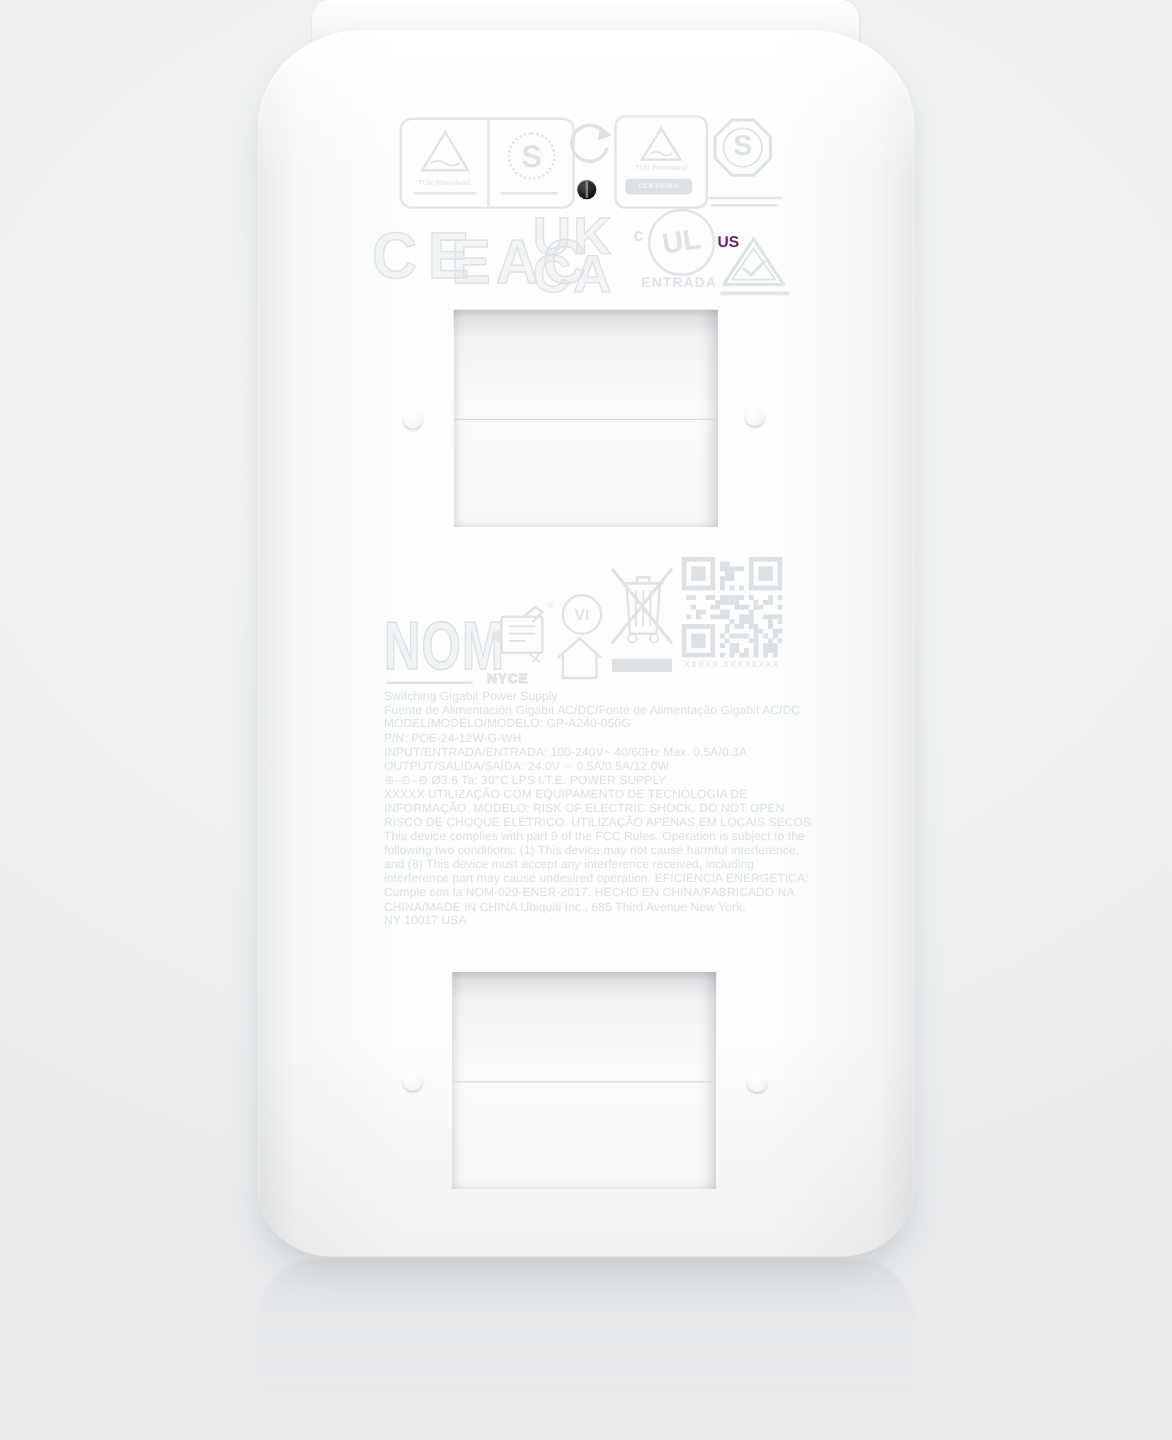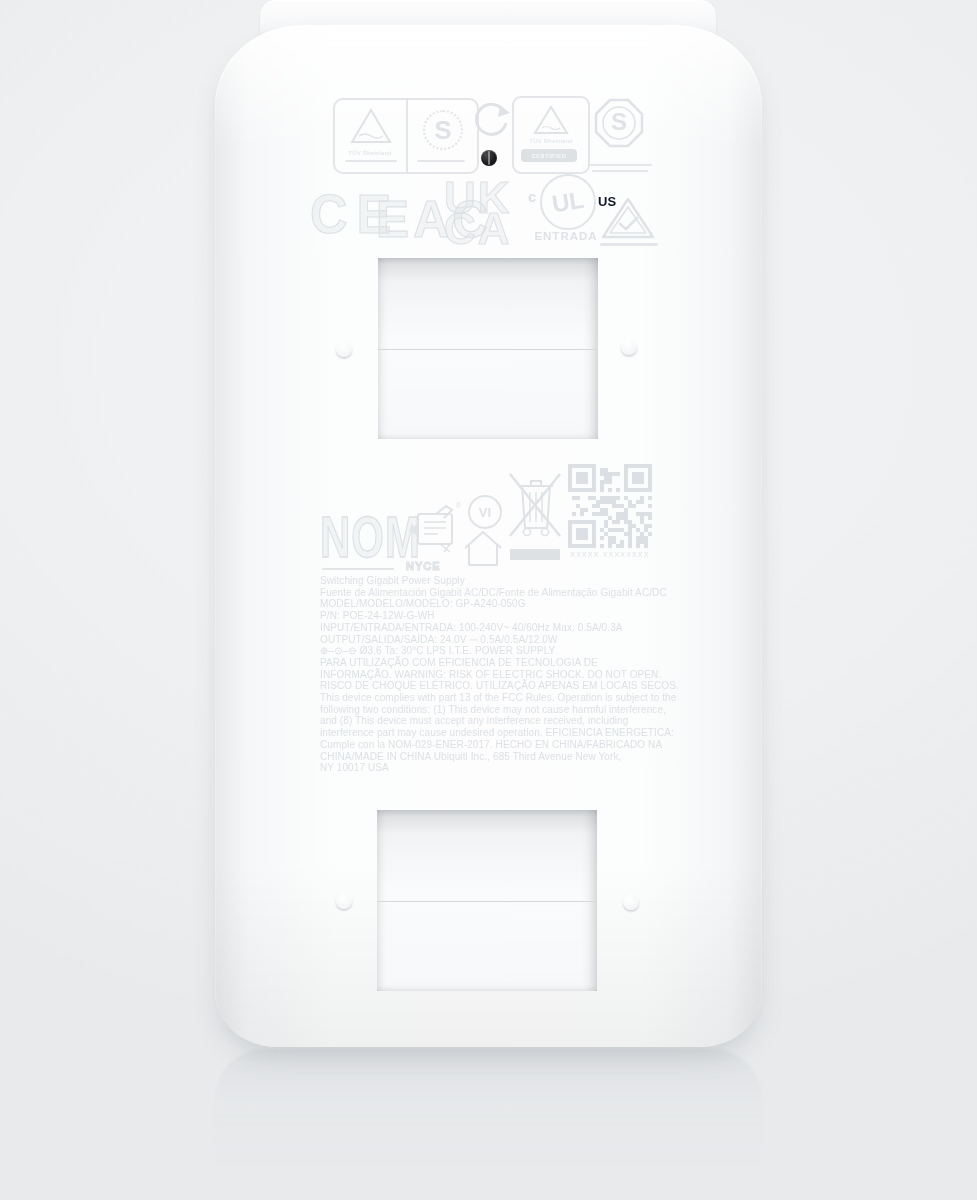--- a/index.html
+++ b/index.html
@@ -68,21 +68,21 @@
   .ce-mark{position:absolute;left:310px;top:184px;font-size:52px;font-weight:bold;letter-spacing:9px;transform:scaleY(1.05);}
   .eac-mark{position:absolute;left:376px;top:190px;font-size:44px;font-weight:bold;letter-spacing:4px;transform:scale(1.12,1.18);transform-origin:left top;}
   .ukca{position:absolute;left:444px;top:182px;line-height:31px;font-size:44px;font-weight:bold;letter-spacing:2px;}
   .ul-wrap{position:absolute;left:528px;top:174px;width:110px;height:75px;}
   .ul-circle{
     position:absolute;left:12px;top:0;width:52px;height:52px;border:2.5px solid #e1e4e7;border-radius:50%;
     display:flex;align-items:center;justify-content:center;
   }
   .ul-letters{font-size:24px;font-weight:bold;color:#dfe2e6;transform:rotate(-9deg);line-height:1;}
   .ul-c{position:absolute;left:0;top:14px;font-size:15px;font-weight:bold;color:#dfe2e6;}
-  .ul-us{position:absolute;left:70px;top:20px;font-size:13px;font-weight:bold;color:#0f172a;}
+  .ul-us{position:absolute;left:70px;top:20px;font-size:13px;font-weight:bold;color:#701a75;}
   .ul-listed{position:absolute;left:6px;top:56px;width:64px;text-align:center;font-size:11.5px;font-weight:bold;letter-spacing:1px;color:#dfe2e6;}
   .ul-file{position:absolute;left:8px;top:71px;width:60px;text-align:center;font-size:8px;color:#e0e3e7;margin-top:40px;}
   .rcm-wrap{position:absolute;left:600px;top:196px;width:56px;height:44px;}
 
   
   .recess{
     position:absolute;width:220px;height:181px;
     background:linear-gradient(180deg,#c9ccce 0px,#dfe1e3 7px,#f2f3f5 24px,#fafbfc 45%,#f7f8fa 100%);
     box-shadow:
       inset 8px 0 10px -7px rgba(90,95,100,.22),
@@ -448,24 +448,24 @@
   <div class="qr-caption">XXXXX.XXXXXXXX</div>
 
   <div class="spec-block">
     <div class="spec-line">Switching Gigabit Power Supply</div>
     <div class="spec-line">Fuente de Alimentación Gigabit AC/DC/Fonte de Alimentação Gigabit AC/DC</div>
     <div class="spec-line">MODEL/MODELO/MODELO: GP-A240-050G</div>
     <div class="spec-line">P/N: POE-24-12W-G-WH</div>
     <div class="spec-line">INPUT/ENTRADA/ENTRADA: 100-240V~ 40/60Hz  Max. 0.5A/0.3A</div>
     <div class="spec-line">OUTPUT/SALIDA/SAÍDA: 24.0V ⎓ 0.5A/0.5A/12.0W</div>
     <div class="spec-line">⊕–⊙–⊖   Ø3.6   Ta: 30°C   LPS   I.T.E. POWER SUPPLY</div>
-    <div class="spec-line">PARA UTILIZAÇÃO COM EFICIENCIA DE TECNOLOGIA DE</div>
-    <div class="spec-line">INFORMAÇÃO.   WARNING:   RISK OF ELECTRIC SHOCK.   DO NOT OPEN.</div>
+    <div class="spec-line">XXXXX UTILIZAÇÃO COM EQUIPAMENTO DE TECNOLOGIA DE</div>
+    <div class="spec-line">INFORMAÇÃO.   MODELO:   RISK OF ELECTRIC SHOCK.   DO NOT OPEN.</div>
     <div class="spec-line">RISCO DE CHOQUE ELÉTRICO.   UTILIZAÇÃO APENAS EM LOCAIS SECOS.</div>
-    <div class="spec-line">This device complies with part 13 of the FCC Rules. Operation is subject to the</div>
+    <div class="spec-line">This device complies with part 9 of the FCC Rules. Operation is subject to the</div>
     <div class="spec-line">following two conditions: (1) This device may not cause harmful interference,</div>
     <div class="spec-line">and (8) This device must accept any interference received, including</div>
     <div class="spec-line">interference part may cause undesired operation. EFICIENCIA ENERGETICA:</div>
     <div class="spec-line">Cumple con la NOM-029-ENER-2017.   HECHO EN CHINA/FABRICADO NA</div>
     <div class="spec-line">CHINA/MADE IN CHINA    Ubiquiti Inc., 685 Third Avenue New York,</div>
     <div class="spec-line">NY 10017 USA</div>
   </div>
 
   <div class="recess recess-bottom">
     <div class="seam"></div>

